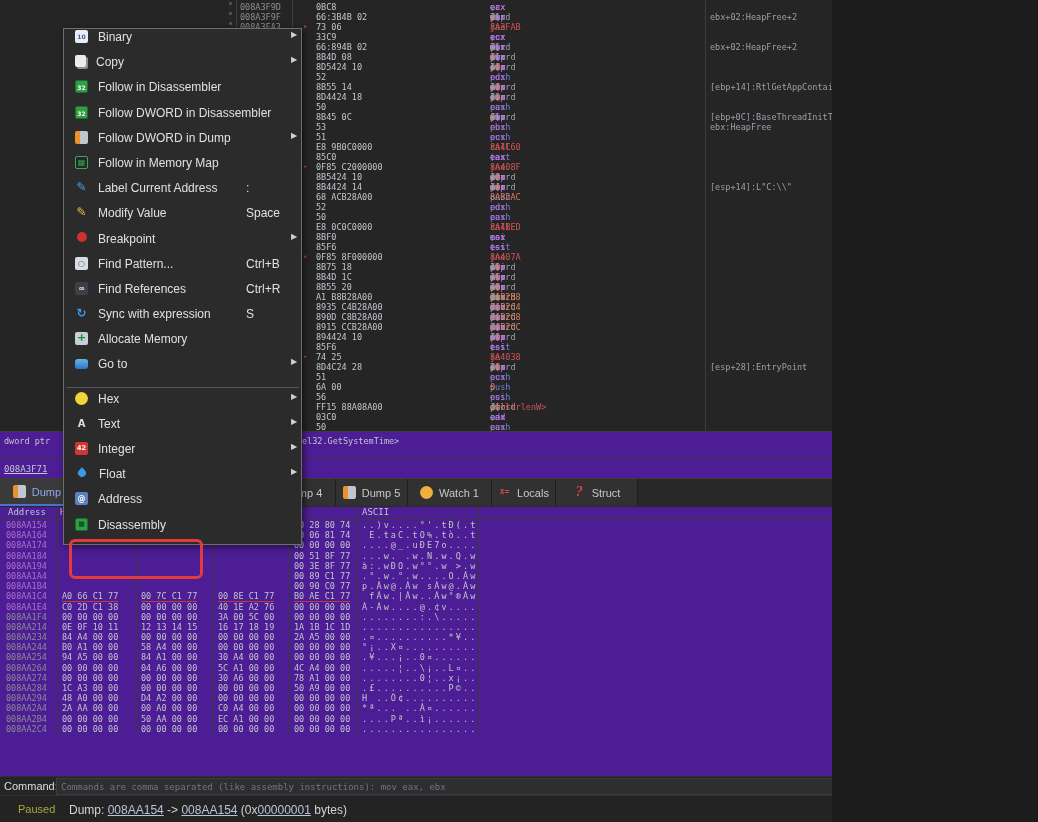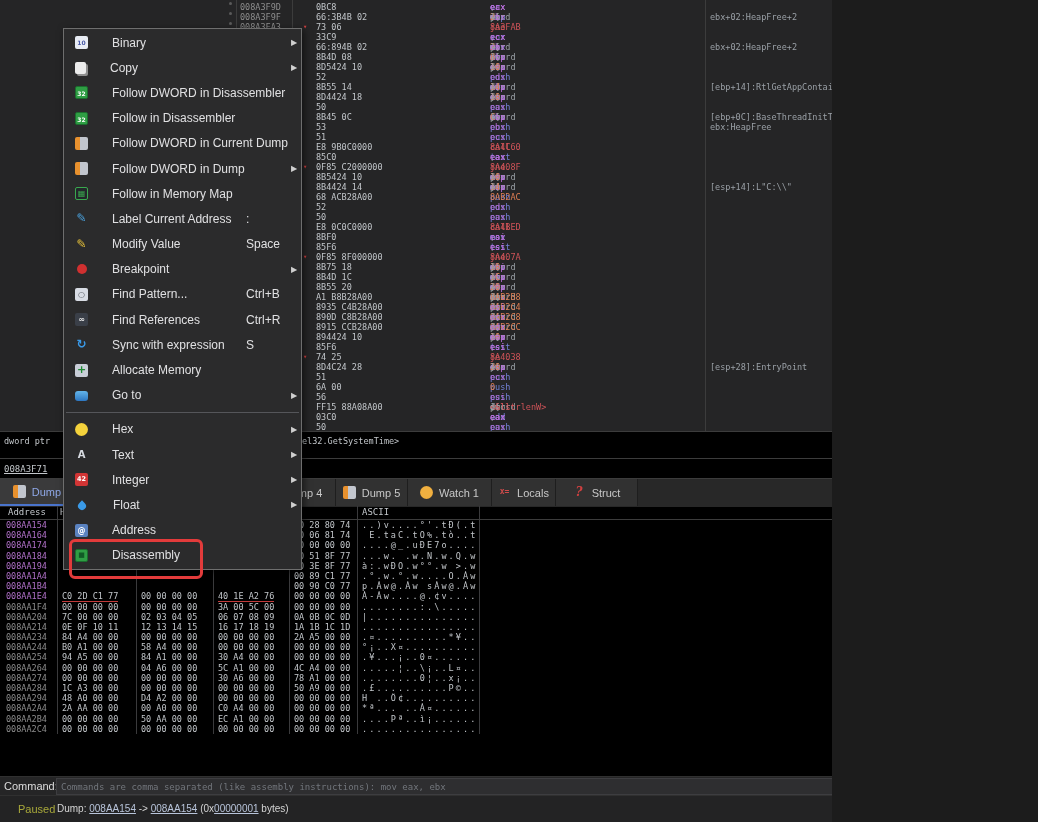--- a/index.html
+++ b/index.html
@@ -1,16 +1,16 @@
 <!DOCTYPE html>
 <html><head>
 <meta charset="utf-8">
 <style>
   html,body{margin:0;padding:0;background:#1c1c1c;}
-  .app{position:relative;width:832px;height:822px;background:#000000;overflow:hidden;
+  .app{position:relative;width:832px;height:822px;background:#4c1d95;overflow:hidden;
        font-family:"Liberation Sans","DejaVu Sans",sans-serif;}
   .mono{font-family:"DejaVu Sans Mono",monospace;text-align:center;}
 
   
   .disasm{position:absolute;left:0;top:0;width:1038px;height:431px;background:#252526;}
   .vline{position:absolute;top:0;width:1px;height:431px;background:#3c3c3c;}
   #disasm-rows{position:absolute;left:0;top:2px;width:1038px;}
   .drow{position:relative;height:10px;font:8.5px/10px "DejaVu Sans Mono",monospace;white-space:pre;}
   .drow span{position:absolute;top:0;}
   .d-dot{left:229px;top:3px;width:3px;height:3px;border-radius:50%;background:#5a5a5a;}
@@ -54,27 +54,27 @@
   
   .cmdbar{position:absolute;left:0;top:776px;width:1038px;height:19px;background:#252526;border-top:1px solid #303030;}
   .cmdlabel{position:absolute;left:4px;top:3px;font-size:11px;color:#dcdcdc;}
   .cmdbar input{position:absolute;left:56px;top:1px;width:976px;height:15px;background:#2e2e30;
       border:1px solid #3d3d40;color:#9a9a9a;font:9px "DejaVu Sans Mono",monospace;padding:0 4px;outline:none;}
   .cmdbar input::placeholder{color:#72767c;}
 
   
   .statusbar{position:absolute;left:0;top:795px;width:1038px;height:27px;background:#232324;border-top:1px solid #303030;padding-left:48px;}
   .paused{position:absolute;left:18px;top:7px;font-size:11px;color:#a8a83a;}
-  #status-parts{position:absolute;left:57px;top:7px;font-size:10px;color:#d4d4d4;}
+  #status-parts{position:absolute;left:69px;top:7px;font-size:12px;color:#d4d4d4;}
   .slink{color:#b8c4da;text-decoration:underline;}
 
   
   .ctxmenu{position:absolute;left:63px;top:28px;width:239px;background:#2b2b2c;border:1px solid #6e6e6e;
            box-shadow:2px 2px 7px rgba(0,0,0,.55);z-index:10;box-sizing:border-box;padding:1px 0;}
-  .mitem{position:relative;height:25.2px;display:flex;align-items:center;gap:14px;}
+  .mitem{position:relative;height:25.2px;display:flex;align-items:flex-start;}
   .mlabel{font-size:12px;color:#e0e0e2;white-space:nowrap;}
   .mshort{position:absolute;left:182px;font-size:12px;color:#e0e0e2;}
   .marrow{position:absolute;left:227px;font-size:8px;color:#d0d0d0;}
   .msep{height:1px;background:#55565a;margin:4px 2px;}
   .icon{width:13px;height:13px;margin:0 10px 0 11px;border-radius:2px;flex:none;text-align:center;
         font:bold 7px/13px "DejaVu Sans",sans-serif;box-sizing:border-box;}
   .binary-icon{background:#e8ecf4;color:#4a5aa8;font-size:6px;}
   .copy-icon{background:#ececec;box-shadow:2px 2px 0 0 #8f8f8f;width:11px;height:12px;}
   .cpu-32-icon{background:#2f9e44;color:#fff;border:1px solid #1b6e2e;font-size:6px;}
   .dump-truck-icon{background:linear-gradient(90deg,#e8912e 0 40%,#c2c6ce 40% 100%);}
@@ -267,44 +267,44 @@
         <div class="dgrid dump-row">
           <span class="dcell da v">008AA1B4</span>
           <span class="dcell dh"><span></span></span>
           <span class="dcell dh"><span></span></span>
           <span class="dcell dh"><span></span></span>
           <span class="dcell dh"><span class="u-r">00 90 C0 77</span></span>
           <span class="dcell dascii">p.Áw@.Áw sÁw@.Áw</span>
           <span class="dcell hnoborder"></span>
         </div>
         <div class="dgrid dump-row">
+          <span class="dcell da v">008AA1C4</span>
+          <span class="dcell dh"><span class="u-r">A0 66 C1 77</span></span>
+          <span class="dcell dh"><span class="u-r">00 7C C1 77</span></span>
+          <span class="dcell dh"><span class="u-r">00 8E C1 77</span></span>
+          <span class="dcell dh"><span class="u-r">B0 AE C1 77</span></span>
+          <span class="dcell dascii"> fÁw.|Áw..Áw°®Áw</span>
+          <span class="dcell hnoborder"></span>
+        </div>
+        <div class="dgrid dump-row">
           <span class="dcell da v">008AA1E4</span>
-          <span class="dcell dh"><span class="u-r">C0 2D C1 77</span></span>
+          <span class="dcell dh"><span class="u-r">C0 2D C1 38</span></span>
           <span class="dcell dh"><span>00 00 00 00</span></span>
           <span class="dcell dh"><span class="u-r">40 1E A2 76</span></span>
           <span class="dcell dh"><span>00 00 00 00</span></span>
           <span class="dcell dascii">À-Áw....@.¢v....</span>
           <span class="dcell hnoborder"></span>
         </div>
         <div class="dgrid dump-row">
           <span class="dcell da">008AA1F4</span>
           <span class="dcell dh"><span>00 00 00 00</span></span>
           <span class="dcell dh"><span>00 00 00 00</span></span>
           <span class="dcell dh"><span>3A 00 5C 00</span></span>
           <span class="dcell dh"><span>00 00 00 00</span></span>
           <span class="dcell dascii">........:.\.....</span>
-          <span class="dcell hnoborder"></span>
-        </div>
-        <div class="dgrid dump-row">
-          <span class="dcell da">008AA204</span>
-          <span class="dcell dh"><span>7C 00 00 00</span></span>
-          <span class="dcell dh"><span>02 03 04 05</span></span>
-          <span class="dcell dh"><span>06 07 08 09</span></span>
-          <span class="dcell dh"><span>0A 0B 0C 0D</span></span>
-          <span class="dcell dascii">|...............</span>
           <span class="dcell hnoborder"></span>
         </div>
         <div class="dgrid dump-row">
           <span class="dcell da">008AA214</span>
           <span class="dcell dh"><span>0E 0F 10 11</span></span>
           <span class="dcell dh"><span>12 13 14 15</span></span>
           <span class="dcell dh"><span>16 17 18 19</span></span>
           <span class="dcell dh"><span>1A 1B 1C 1D</span></span>
           <span class="dcell dascii">................</span>
           <span class="dcell hnoborder"></span>
@@ -418,29 +418,25 @@
         <span class="mlabel">Binary</span>
         <span class="marrow">▶</span>
       </div>
       <div class="mitem">
         <span class="icon copy-icon"></span>
         <span class="mlabel">Copy</span>
         <span class="marrow">▶</span>
       </div>
       <div class="mitem">
         <span class="icon cpu-32-icon">32</span>
+        <span class="mlabel">Follow in Disassembler</span>
+      </div>
+      <div class="mitem">
+        <span class="icon cpu-32-icon">32</span>
         <span class="mlabel">Follow DWORD in Disassembler</span>
-      </div>
-      <div class="mitem">
-        <span class="icon cpu-32-icon">32</span>
-        <span class="mlabel">Follow in Disassembler</span>
-      </div>
-      <div class="mitem">
-        <span class="icon dump-truck-icon"></span>
-        <span class="mlabel">Follow DWORD in Current Dump</span>
       </div>
       <div class="mitem">
         <span class="icon dump-truck-icon"></span>
         <span class="mlabel">Follow DWORD in Dump</span>
         <span class="marrow">▶</span>
       </div>
       <div class="mitem">
         <span class="icon memory-map-icon">▦</span>
         <span class="mlabel">Follow in Memory Map</span>
       </div>

